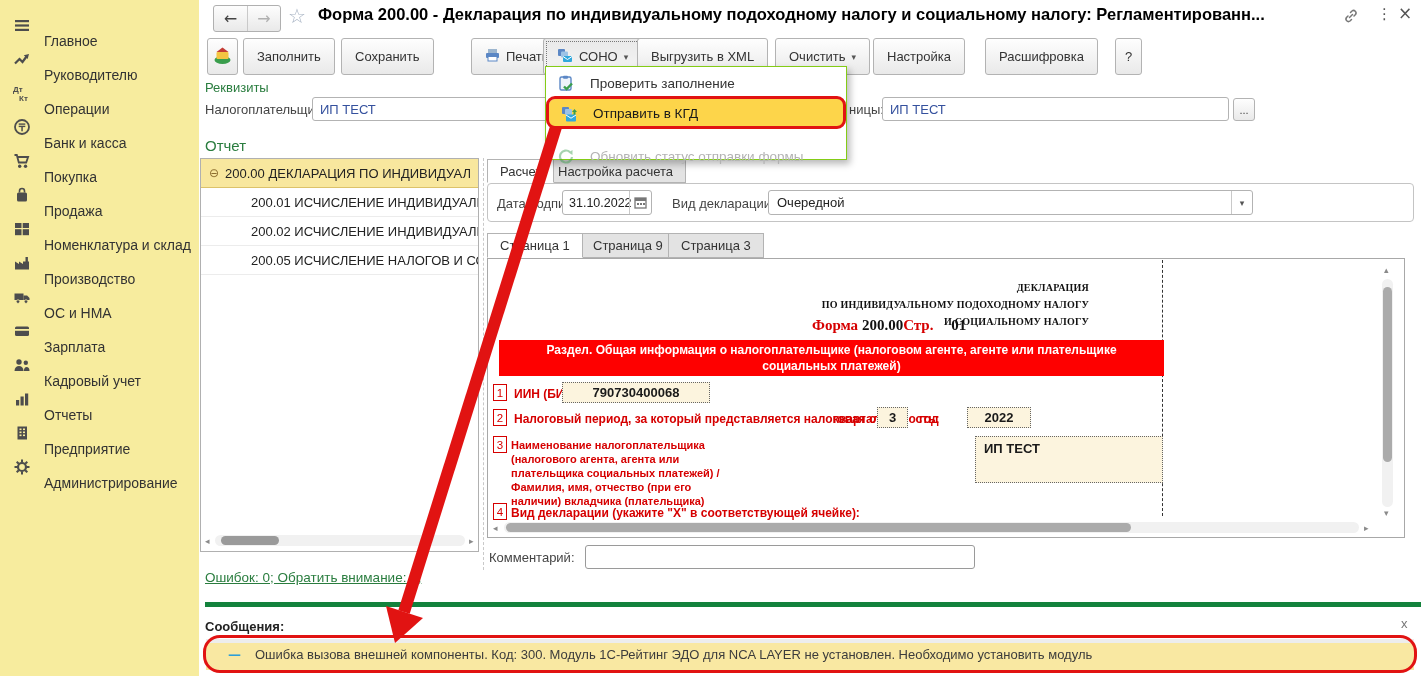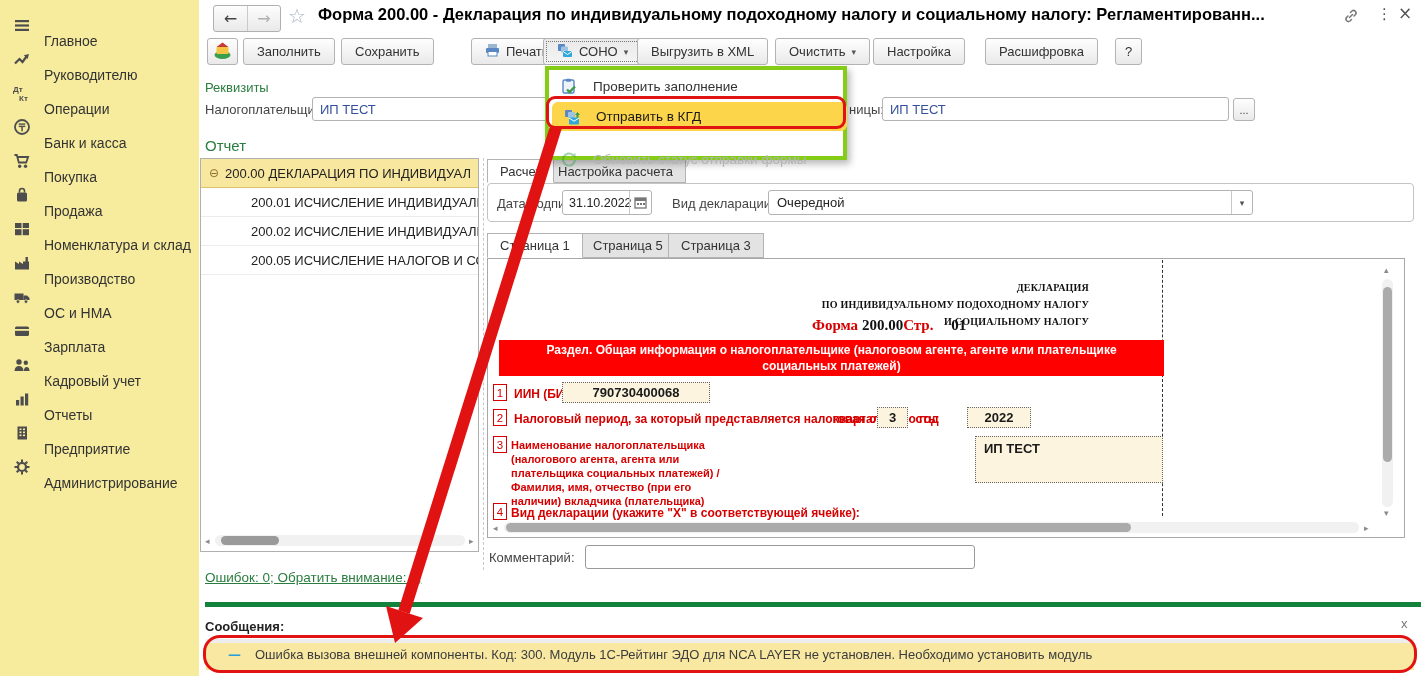--- a/index.html
+++ b/index.html
@@ -19,21 +19,21 @@
   .nav-btn { width:33px; height:25px; display:flex; align-items:center; justify-content:center; font-size:16px; font-family:"DejaVu Sans",sans-serif; }
   .nav-btn.fwd { border-left:1px solid #c9c9c9; color:#b0b0b0; }
   .nav-btn.back { color:#444; }
   .star { position:absolute; left:288px; top:4px; font-size:20px; color:#a8b4c4; font-family:"DejaVu Sans",sans-serif; }
   .win-title { position:absolute; left:318px; top:5px; font-size:16.5px; font-weight:bold; color:#000; white-space:nowrap; }
   .hdr-ico { position:absolute; top:7px; color:#666; }
   .kebab { left:1377px; top:5px; font-size:15px; font-family:"DejaVu Sans",sans-serif; color:#555; }
   .win-close { position:absolute; left:1398px; top:3px; font-size:17px; color:#555; font-family:"DejaVu Sans",sans-serif; }
 
   
-  .tbtn { position:absolute; top:38px; height:27px; display:inline-flex; align-items:center; gap:6px;
+  .tbtn { position:absolute; top:38px; height:37px; display:inline-flex; align-items:center; gap:6px;
           padding:0 13px; border:1px solid #b3b3b3; border-radius:3px;
           background:linear-gradient(#fefefe,#e9e9e9); font-size:13px; color:#333; white-space:nowrap; }
   .tbtn .caret { font-size:9px; color:#555; font-family:"DejaVu Sans",sans-serif; }
   .tbtn.icon-only { padding:0 5px; }
   .tbtn.pressed { background:linear-gradient(#e9e9e9,#f5f5f5); outline:1px dotted #777; outline-offset:-4px; }
 
   
   .green-h { color:#2a7d3f; font-size:13px; }
   .lbl { font-size:13px; color:#444; }
   .field { border:1px solid #b3b3b3; border-radius:3px; background:#fff; height:24px; display:flex; align-items:center; padding:0 7px; font-size:13px; }
@@ -86,21 +86,21 @@
   .err-link { position:absolute; left:205px; top:570px; font-size:13.5px; color:#2a7d3f; text-decoration:underline; }
 
   
   .green-bar { position:absolute; left:205px; top:602px; width:1216px; height:5px; background:#13823c; }
   .msg-header { position:absolute; left:205px; top:619px; font-size:13px; font-weight:bold; color:#222; }
   .msg-close { position:absolute; left:1401px; top:616px; font-size:13px; color:#777; }
   .msg-row { position:absolute; left:206px; top:639px; width:1208px; height:31px; background:linear-gradient(#ededed 0 4px,#f9e8a2 4px); display:flex; align-items:center; font-size:13px; color:#3c3c3c; }
   .msg-dash { color:#2d9fd8; font-weight:bold; margin:0 14px 0 22px; font-family:"DejaVu Sans",sans-serif; }
 
   
-  .menu { position:absolute; left:545px; top:66px; width:302px; height:94px; background:#fff; border:4px solid #84cc16; box-shadow:3px 4px 7px rgba(0,0,0,.28); z-index:40; }
+  .menu { position:absolute; left:545px; top:66px; width:302px; height:94px; background:#fff; border:1px solid #84cc16; box-shadow:3px 4px 7px rgba(0,0,0,.28); z-index:40; }
   .menu-item { position:absolute; left:0; width:302px; height:29px; display:flex; align-items:center; font-size:13.5px; color:#333; }
   .menu-item .mi-ico { width:22px; margin:0 10px 0 12px; display:flex; }
   .menu-item.hl { left:3px; width:295px; background:#fdd54a; border-radius:6px; color:#1a1a1a; }
   .menu-item.disabled { color:#b3b3b3; }
 
   
   .ann { position:absolute; border:3px solid #e11312; pointer-events:none; z-index:45; }
   .ann.menu-box { left:546px; top:96px; width:300px; height:33px; border-radius:9px; }
   .ann.msg-box { left:203px; top:635px; width:1214px; height:38px; border-radius:17px; }
   .arrow-svg { position:absolute; left:0; top:0; z-index:60; pointer-events:none; }
@@ -414,21 +414,21 @@
 <div class="abs lbl" style="left:672px; top:196px;">Вид декларации:</div>
 <div class="combo">
   <div class="combo-txt">Очередной</div>
   <div class="combo-btn">▾</div>
 </div>
 
 <div class="tab active" style="left:487px; top:233px; height:25px;">
     <span>Страница 1</span>
   </div>
 <div class="tab" style="left:580px; top:233px; height:25px;">
-    <span>Страница 5</span>
+    <span>Страница 9</span>
   </div>
 <div class="tab" style="left:668px; top:233px; height:25px;">
     <span>Страница 3</span>
   </div>
 
 <div class="doc-panel">
   <div class="doc-content">
     <div class="dash-line"></div>
     <div class="doc-title serif" style="top:22px;">ДЕКЛАРАЦИЯ</div>
     <div class="doc-title serif" style="top:39px;">ПО ИНДИВИДУАЛЬНОМУ ПОДОХОДНОМУ НАЛОГУ</div>

